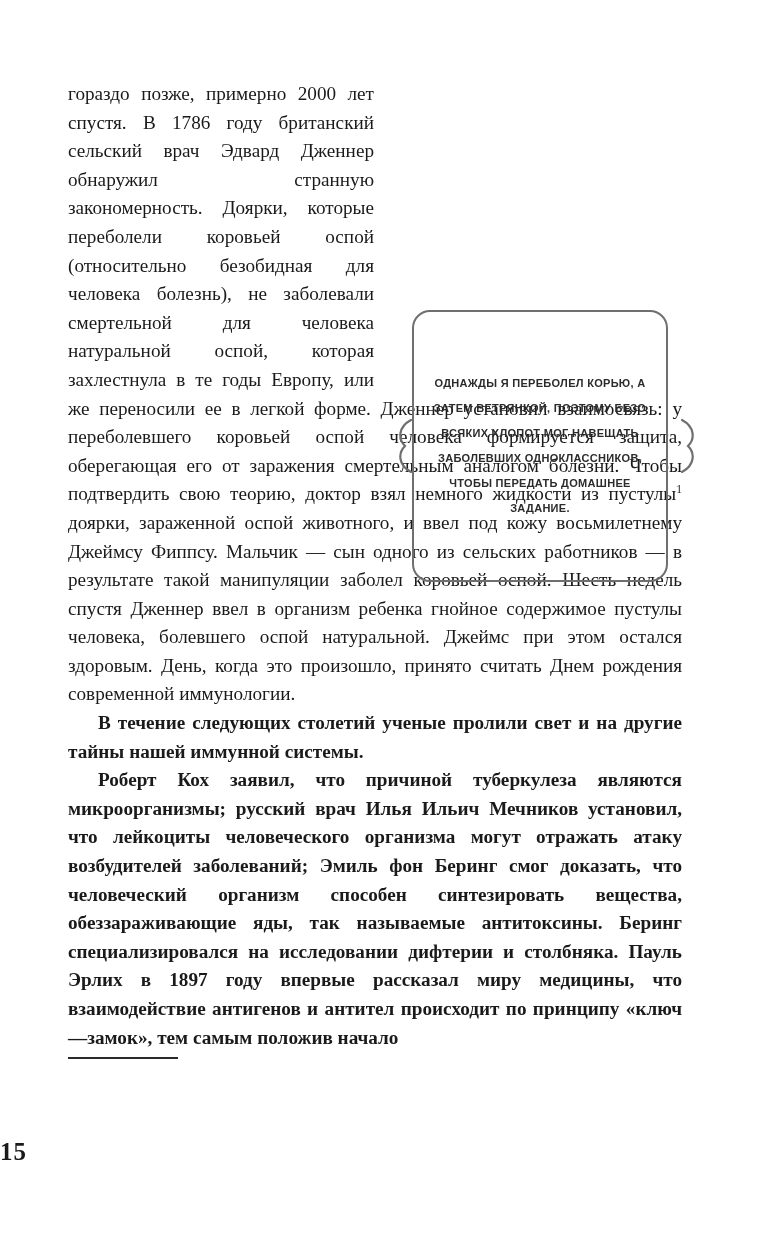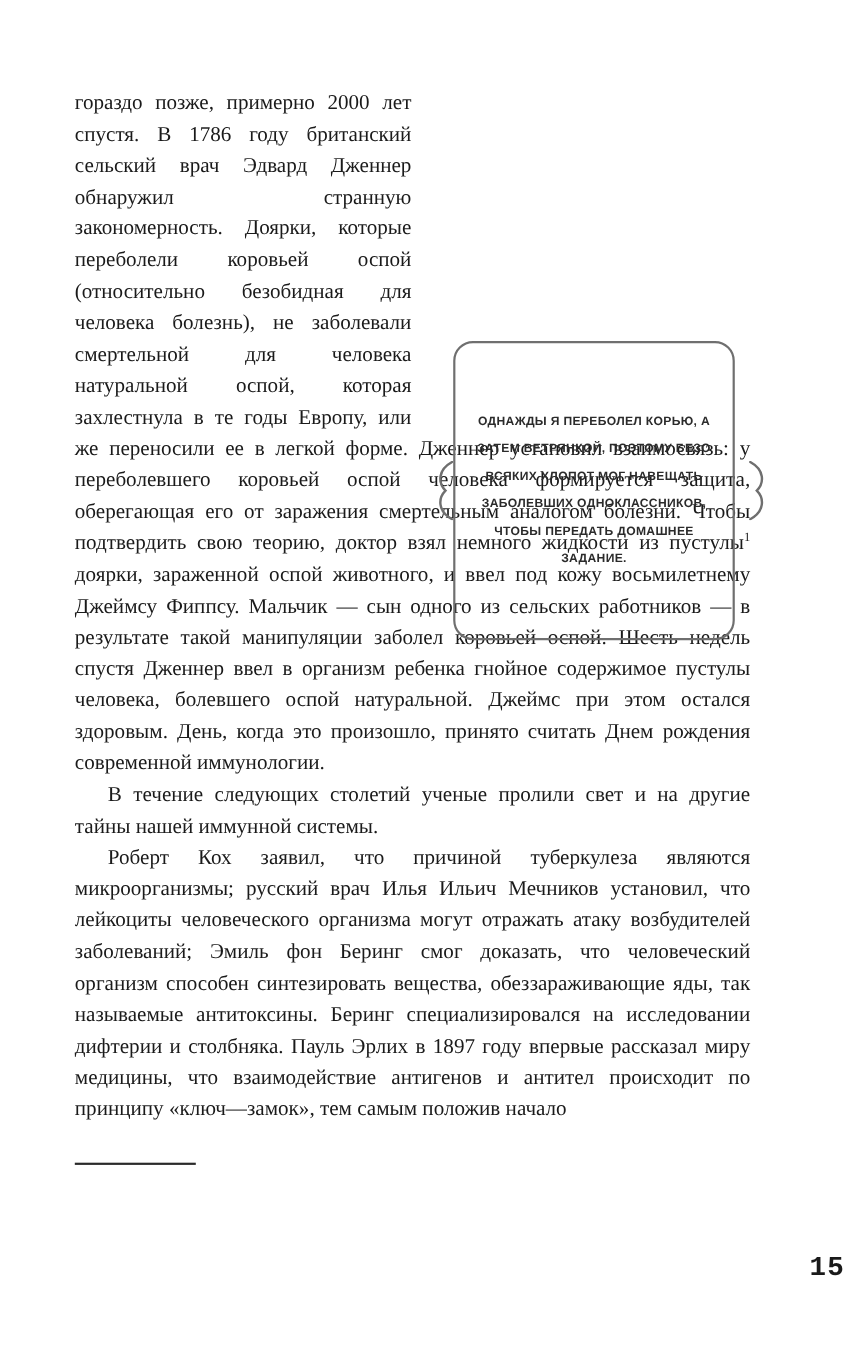--- a/index.html
+++ b/index.html
@@ -30,20 +30,21 @@
   .body-text {
     font-size: 19.2px;
     line-height: 28.6px;
     text-align: justify;
     text-justify: inter-word;
     hyphens: manual;
     margin: 0;
   }
   .body-text.indent {
     text-indent: 30px;
+    font-weight: bold;
   }
   .para-wrap {
     position: relative;
   }
   
   .callout-float {
     float: right;
     width: 290px;
     height: 280px;
     shape-outside: inset(0);
@@ -120,22 +121,22 @@
   sup.fn-ref {
     font-size: 11.5px;
     vertical-align: super;
     line-height: 0;
   }
   .page-number {
     position: absolute;
     left: 0;
     top: 1138px;
     width: 768px;
-    text-align: right;
-    font-family: Liberation Mono, monospace;
+    text-align: left;
+    font-family: Liberation Serif, serif;
     font-size: 25px;
     font-weight: 600;
     color: #1a1a1a;
     letter-spacing: 1px;
   }
 </style>
 </head>
 <body>
 
 <div class="page">

